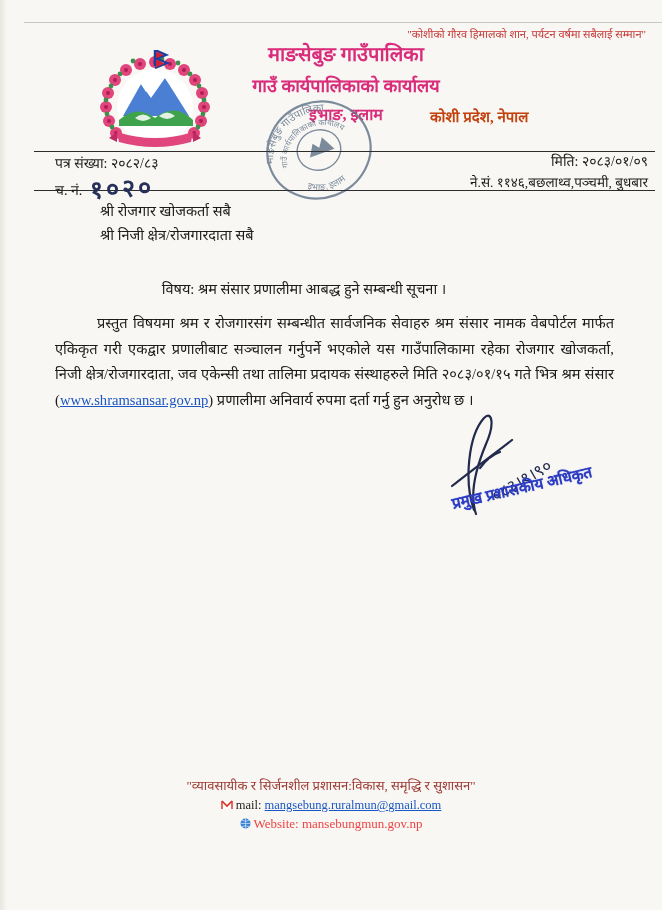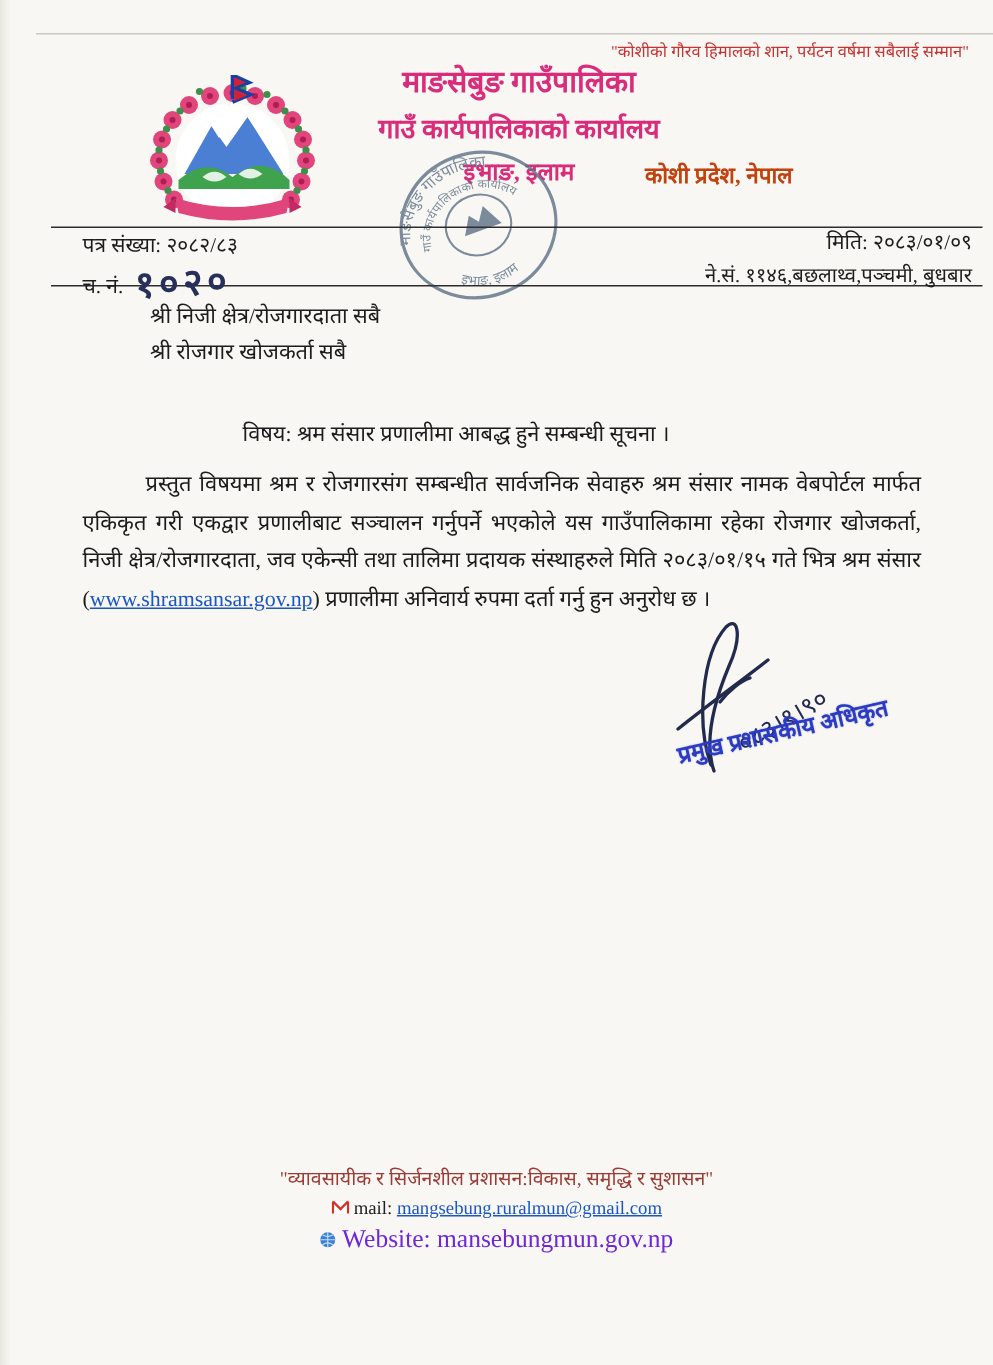--- a/index.html
+++ b/index.html
@@ -32,21 +32,21 @@
   .body-par{position:absolute;left:55px;top:311px;width:559px;font-size:14.6px;line-height:25.5px;
             color:#1b1b1b;text-align:justify;text-indent:42px;margin:0;}
   .body-par a{color:#1a56c4;text-decoration:underline;}
   .sig{position:absolute;left:436px;top:410px;}
   .designation{position:absolute;left:450px;top:476px;font-size:15.5px;font-weight:bold;color:#2b3bc4;
             transform:rotate(-13deg);text-shadow:0 0 1px rgba(43,59,196,.55);white-space:nowrap;}
   .footer{position:absolute;left:0;top:776px;width:662px;text-align:center;}
   .footer .motto{font-size:13px;color:#9c3b35;}
   .footer .mail-line{font-size:12.5px;color:#222;margin-top:4px;}
   .footer .mail-line a{color:#1a56c4;text-decoration:underline;}
-  .footer .web-line{font-size:17px;color:#6d28d9;margin-top:2px;}
+  .footer .web-line{font-size:13px;color:#ef4444;margin-top:2px;}
   .icon-inline{display:inline-block;vertical-align:-1px;}
 </style>
 </head>
 <body>
 
 <div class="page">
 
   <div class="scan-top-line"></div>
 
   <div class="top-quote">"कोशीको गौरव हिमालको शान, पर्यटन वर्षमा सबैलाई सम्मान"</div>
@@ -162,22 +162,22 @@
     <span>च. नं.</span>
     <span class="ref-hand">१०२०</span>
   </div>
 
   <div class="date-block">
     <div class="d1">मिति: २०८३/०१/०९</div>
     <div class="d2">ने.सं. ११४६,बछलाथ्व,पञ्चमी, बुधबार</div>
   </div>
 
   <div class="recipients">
+    <div>श्री रोजगार खोजकर्ता सबै</div>
     <div>श्री निजी क्षेत्र/रोजगारदाता सबै</div>
-    <div>श्री रोजगार खोजकर्ता सबै</div>
   </div>
 
   <div class="subject">विषय: श्रम संसार प्रणालीमा आबद्ध हुने सम्बन्धी सूचना ।</div>
 
   <p class="body-par"><span>प्रस्तुत विषयमा श्रम र रोजगारसंग सम्बन्धीत सार्वजनिक सेवाहरु श्रम संसार नामक वेबपोर्टल मार्फत एकिकृत गरी एकद्वार प्रणालीबाट सञ्चालन गर्नुपर्ने भएकोले यस गाउँपालिकामा रहेका रोजगार खोजकर्ता, निजी क्षेत्र/रोजगारदाता, जव एकेन्सी तथा तालिमा प्रदायक संस्थाहरुले मिति २०८३/०१/१५ गते भित्र श्रम संसार (</span><a href="#">www.shramsansar.gov.np</a><span>) प्रणालीमा अनिवार्य रुपमा दर्ता गर्नु हुन अनुरोध छ ।</span></p>
 
   <div class="sig">
     <svg width="200" height="110" viewBox="0 0 200 110">
       <g stroke="#222a4e" stroke-width="2.2" fill="none" stroke-linecap="round">
         <path d="M38,100 C28,72 32,26 48,8 C56,0 59,14 50,34 C40,58 33,84 40,104"></path>

